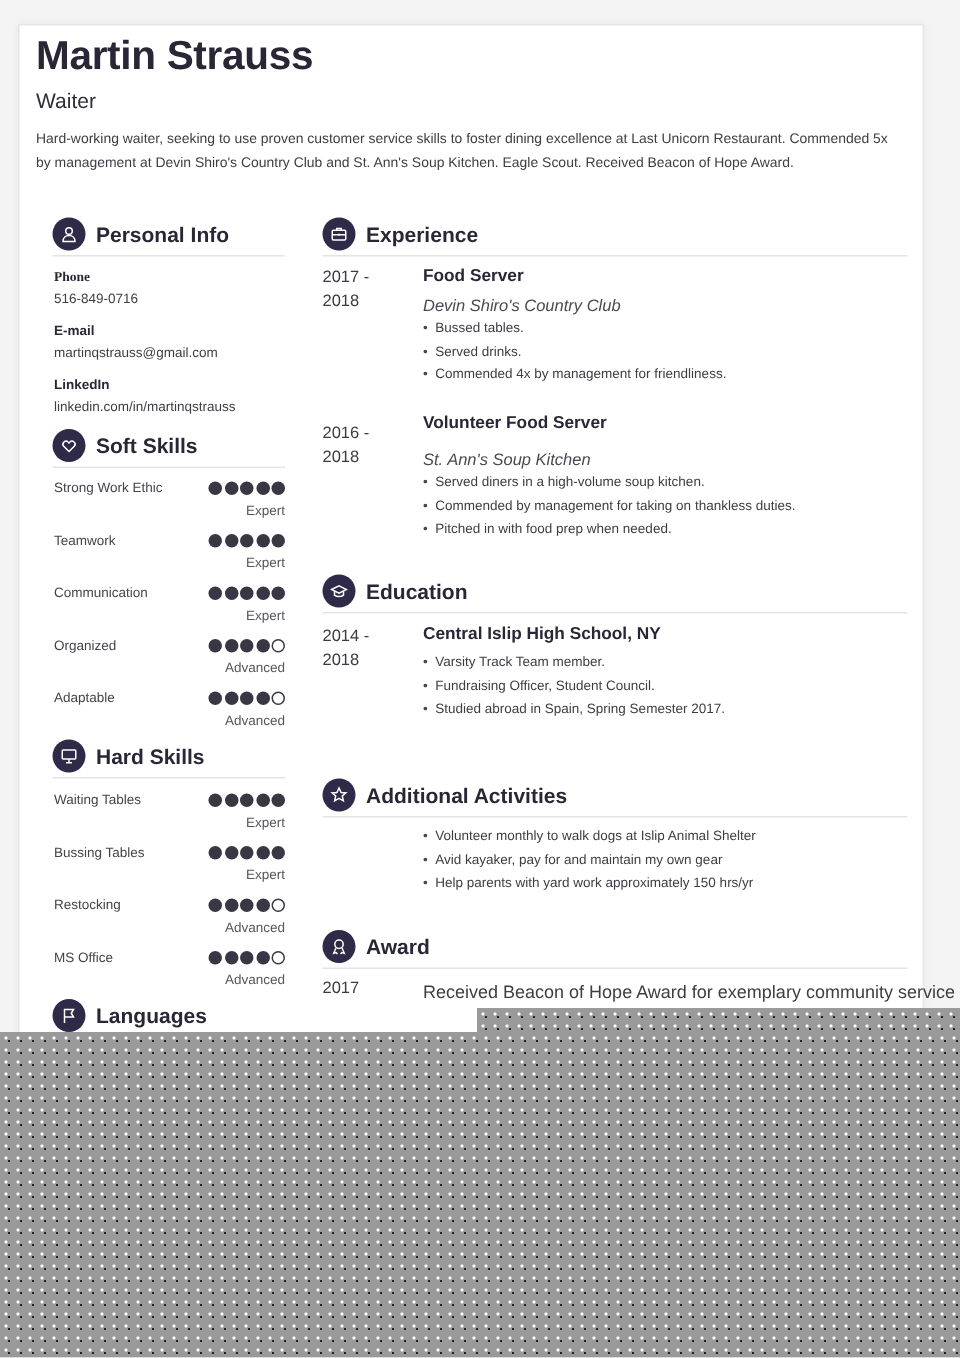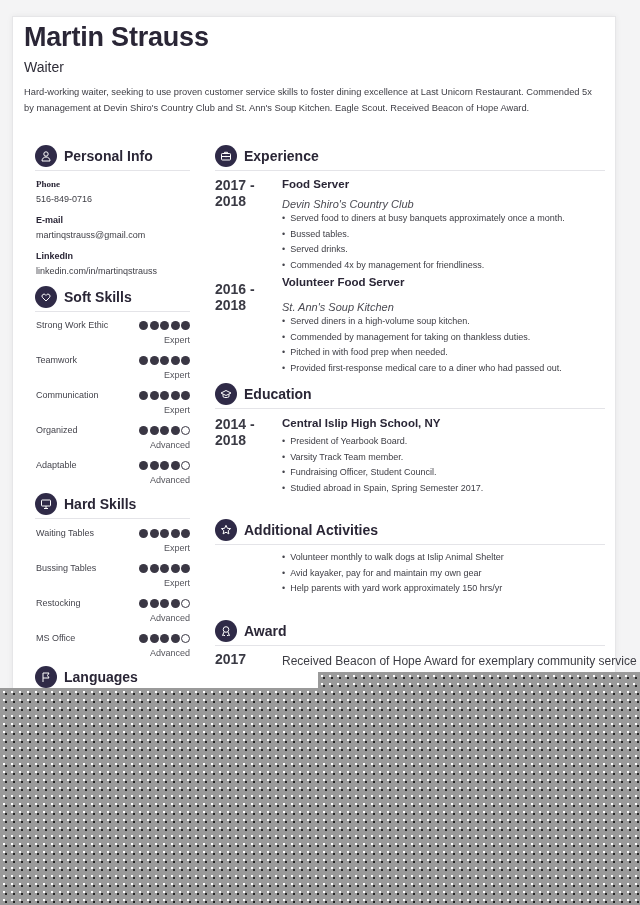--- a/index.html
+++ b/index.html
@@ -23,21 +23,21 @@
   .rule { position: absolute; height: 1px; background: #e4e4e8; }
   .info-label { position: absolute; left: 24px; font-size: 9px; font-weight: bold; color: #2a2636; }
   .info-value { position: absolute; left: 24px; font-size: 9px; color: #3d3d44; }
 
   .skill-name { position: absolute; left: 24px; font-size: 9px; color: #44444c; }
   .dots { position: absolute; left: 126px; width: 53px; display: flex; justify-content: flex-end; gap: 1.5px; }
   .dot { width: 9px; height: 9px; border-radius: 50%; background: #3a3744; }
   .dot.off { background: #ffffff; border: 1px solid #3a3744; }
   .level { position: absolute; left: 100px; width: 79px; text-align: right; font-size: 9px; color: #55555c; }
 
-  .date { position: absolute; left: 203px; font-size: 14px; font-weight: bold; color: #3a3a44; line-height: 16px; }
+  .date { position: absolute; left: 203px; font-size: 11px; font-weight: normal; color: #3a3a44; line-height: 16px; }
   .role { position: absolute; left: 269px; font-size: 11.5px; font-weight: bold; color: #2a2636; }
   .org { position: absolute; left: 269px; font-size: 11px; font-style: italic; color: #4a4a52; }
   .bullets { position: absolute; left: 269px; list-style: none; }
   .bullets li { font-size: 9px; line-height: 15.7px; color: #3d3d44; }
   .bullets li::before { content: "•"; margin-right: 5px; color: #44444c; }
   .award-text { position: absolute; left: 269px; font-size: 12px; color: #3d3d44; }
 
   .overlay-right {
     position: absolute; left: 318px; top: 672px; width: 322px; height: 16px;
     background-color: #9a9a9a;
@@ -203,52 +203,49 @@
   </span>
   <span class="lbl">Experience</span>
 </div>
 <div class="rule" style="left:215px; top:170px; width:390px;"></div>
 
 <div class="date" style="left:215px; top:177px;">2017 -</div>
 <div class="date" style="left:215px; top:193px;">2018</div>
 <div class="role" style="left:282px; top:178px;">Food Server</div>
 <div class="org" style="left:282px; top:198px;">Devin Shiro's Country Club</div>
 <ul class="bullets" style="left:282px; top:211px;">
-  <li>Served food to diners at busy banquets approximately once a month.</li>
   <li>Bussed tables.</li>
   <li>Served drinks.</li>
   <li>Commended 4x by management for friendliness.</li>
 </ul>
 
 <div class="date" style="left:215px; top:281px;">2016 -</div>
 <div class="date" style="left:215px; top:297px;">2018</div>
 <div class="role" style="left:282px; top:276px;">Volunteer Food Server</div>
 <div class="org" style="left:282px; top:301px;">St. Ann's Soup Kitchen</div>
 <ul class="bullets" style="left:282px; top:314px;">
   <li>Served diners in a high-volume soup kitchen.</li>
   <li>Commended by management for taking on thankless duties.</li>
   <li>Pitched in with food prep when needed.</li>
-  <li>Provided first-response medical care to a diner who had passed out.</li>
 </ul>
 
 <div class="sec-head" style="left:215px; top:382px;">
   <span class="ic">
     <svg viewBox="0 0 12 12" fill="none" stroke="#fff" stroke-width="1">
         <path d="M1 5l5-2.5L11 5 6 7.5z"></path>
         <path d="M3 6.2v2.5c1.5 1.2 4.5 1.2 6 0V6.2"></path>
       </svg>
   </span>
   <span class="lbl">Education</span>
 </div>
 <div class="rule" style="left:215px; top:408px; width:390px;"></div>
 <div class="date" style="left:215px; top:416px;">2014 -</div>
 <div class="date" style="left:215px; top:432px;">2018</div>
 <div class="role" style="left:282px; top:417px;">Central Islip High School, NY</div>
 <ul class="bullets" style="left:282px; top:434px;">
-  <li>President of Yearbook Board.</li>
   <li>Varsity Track Team member.</li>
   <li>Fundraising Officer, Student Council.</li>
   <li>Studied abroad in Spain, Spring Semester 2017.</li>
 </ul>
 
 <div class="sec-head" style="left:215px; top:518px;">
   <span class="ic">
     <svg viewBox="0 0 12 12" fill="none" stroke="#fff" stroke-width="1">
         <path d="M6 1.3l1.4 3 3.2.3-2.4 2.1.7 3.2L6 8.2 3.1 9.9l.7-3.2L1.4 4.6l3.2-.3z"></path>
       </svg>

